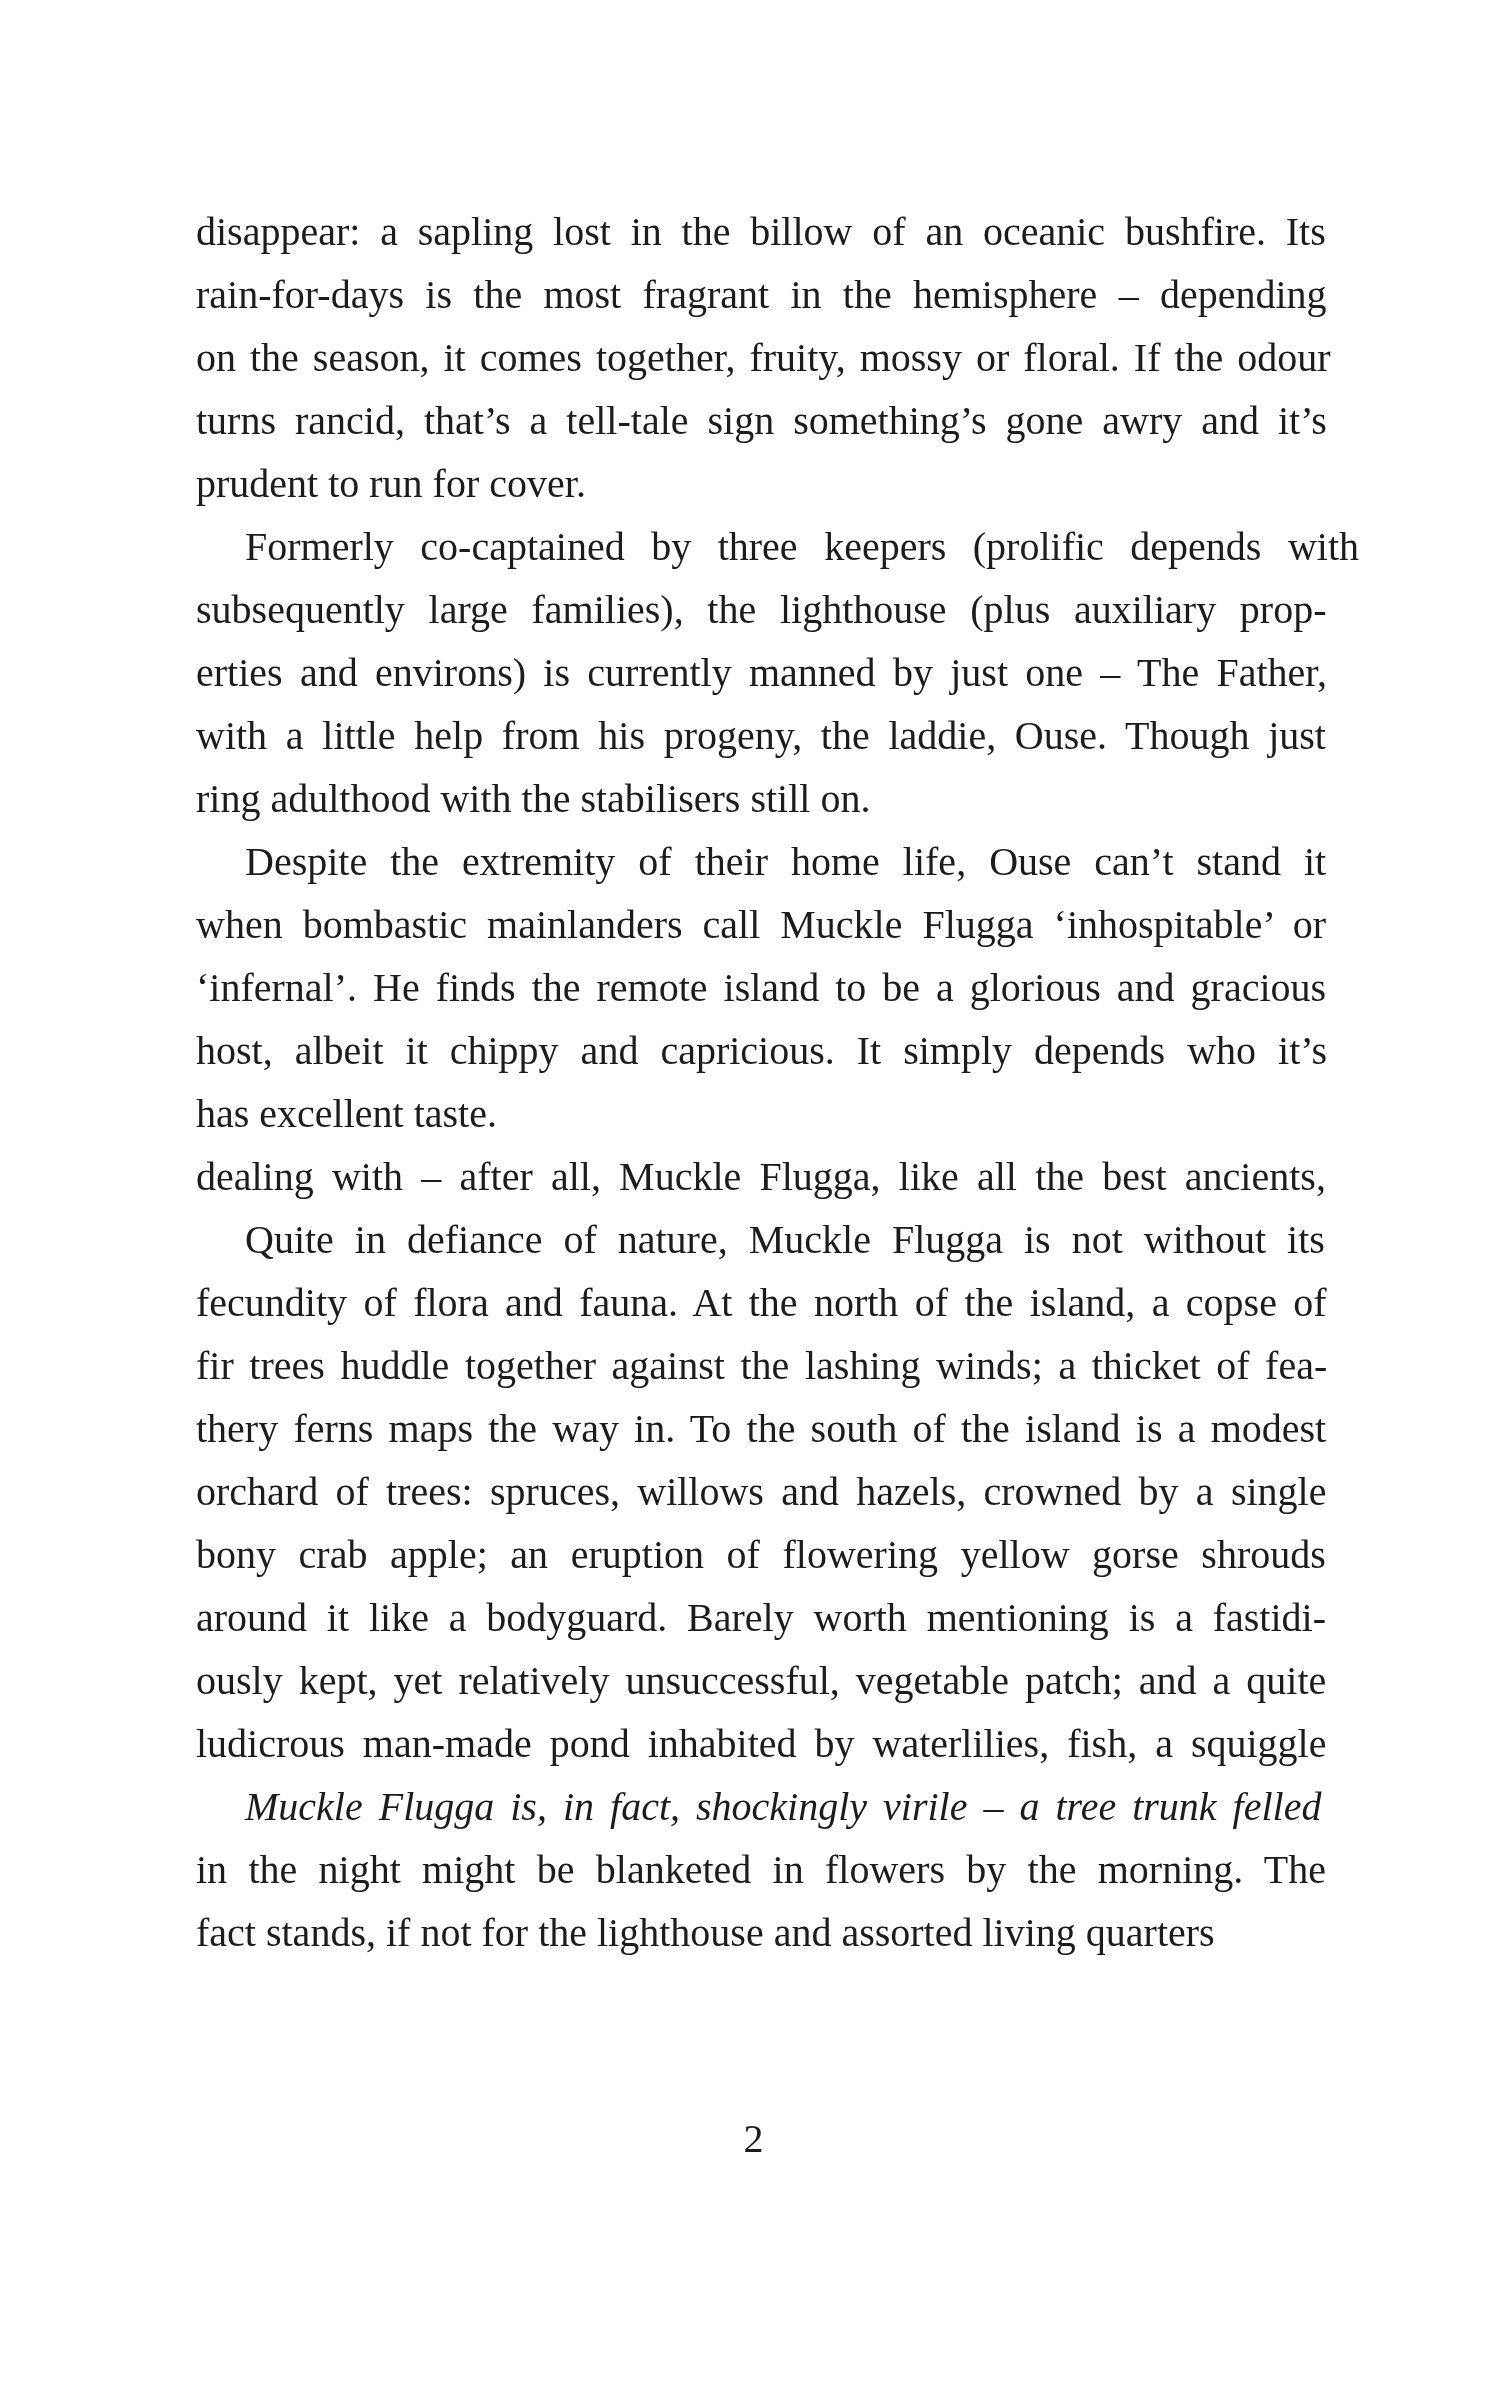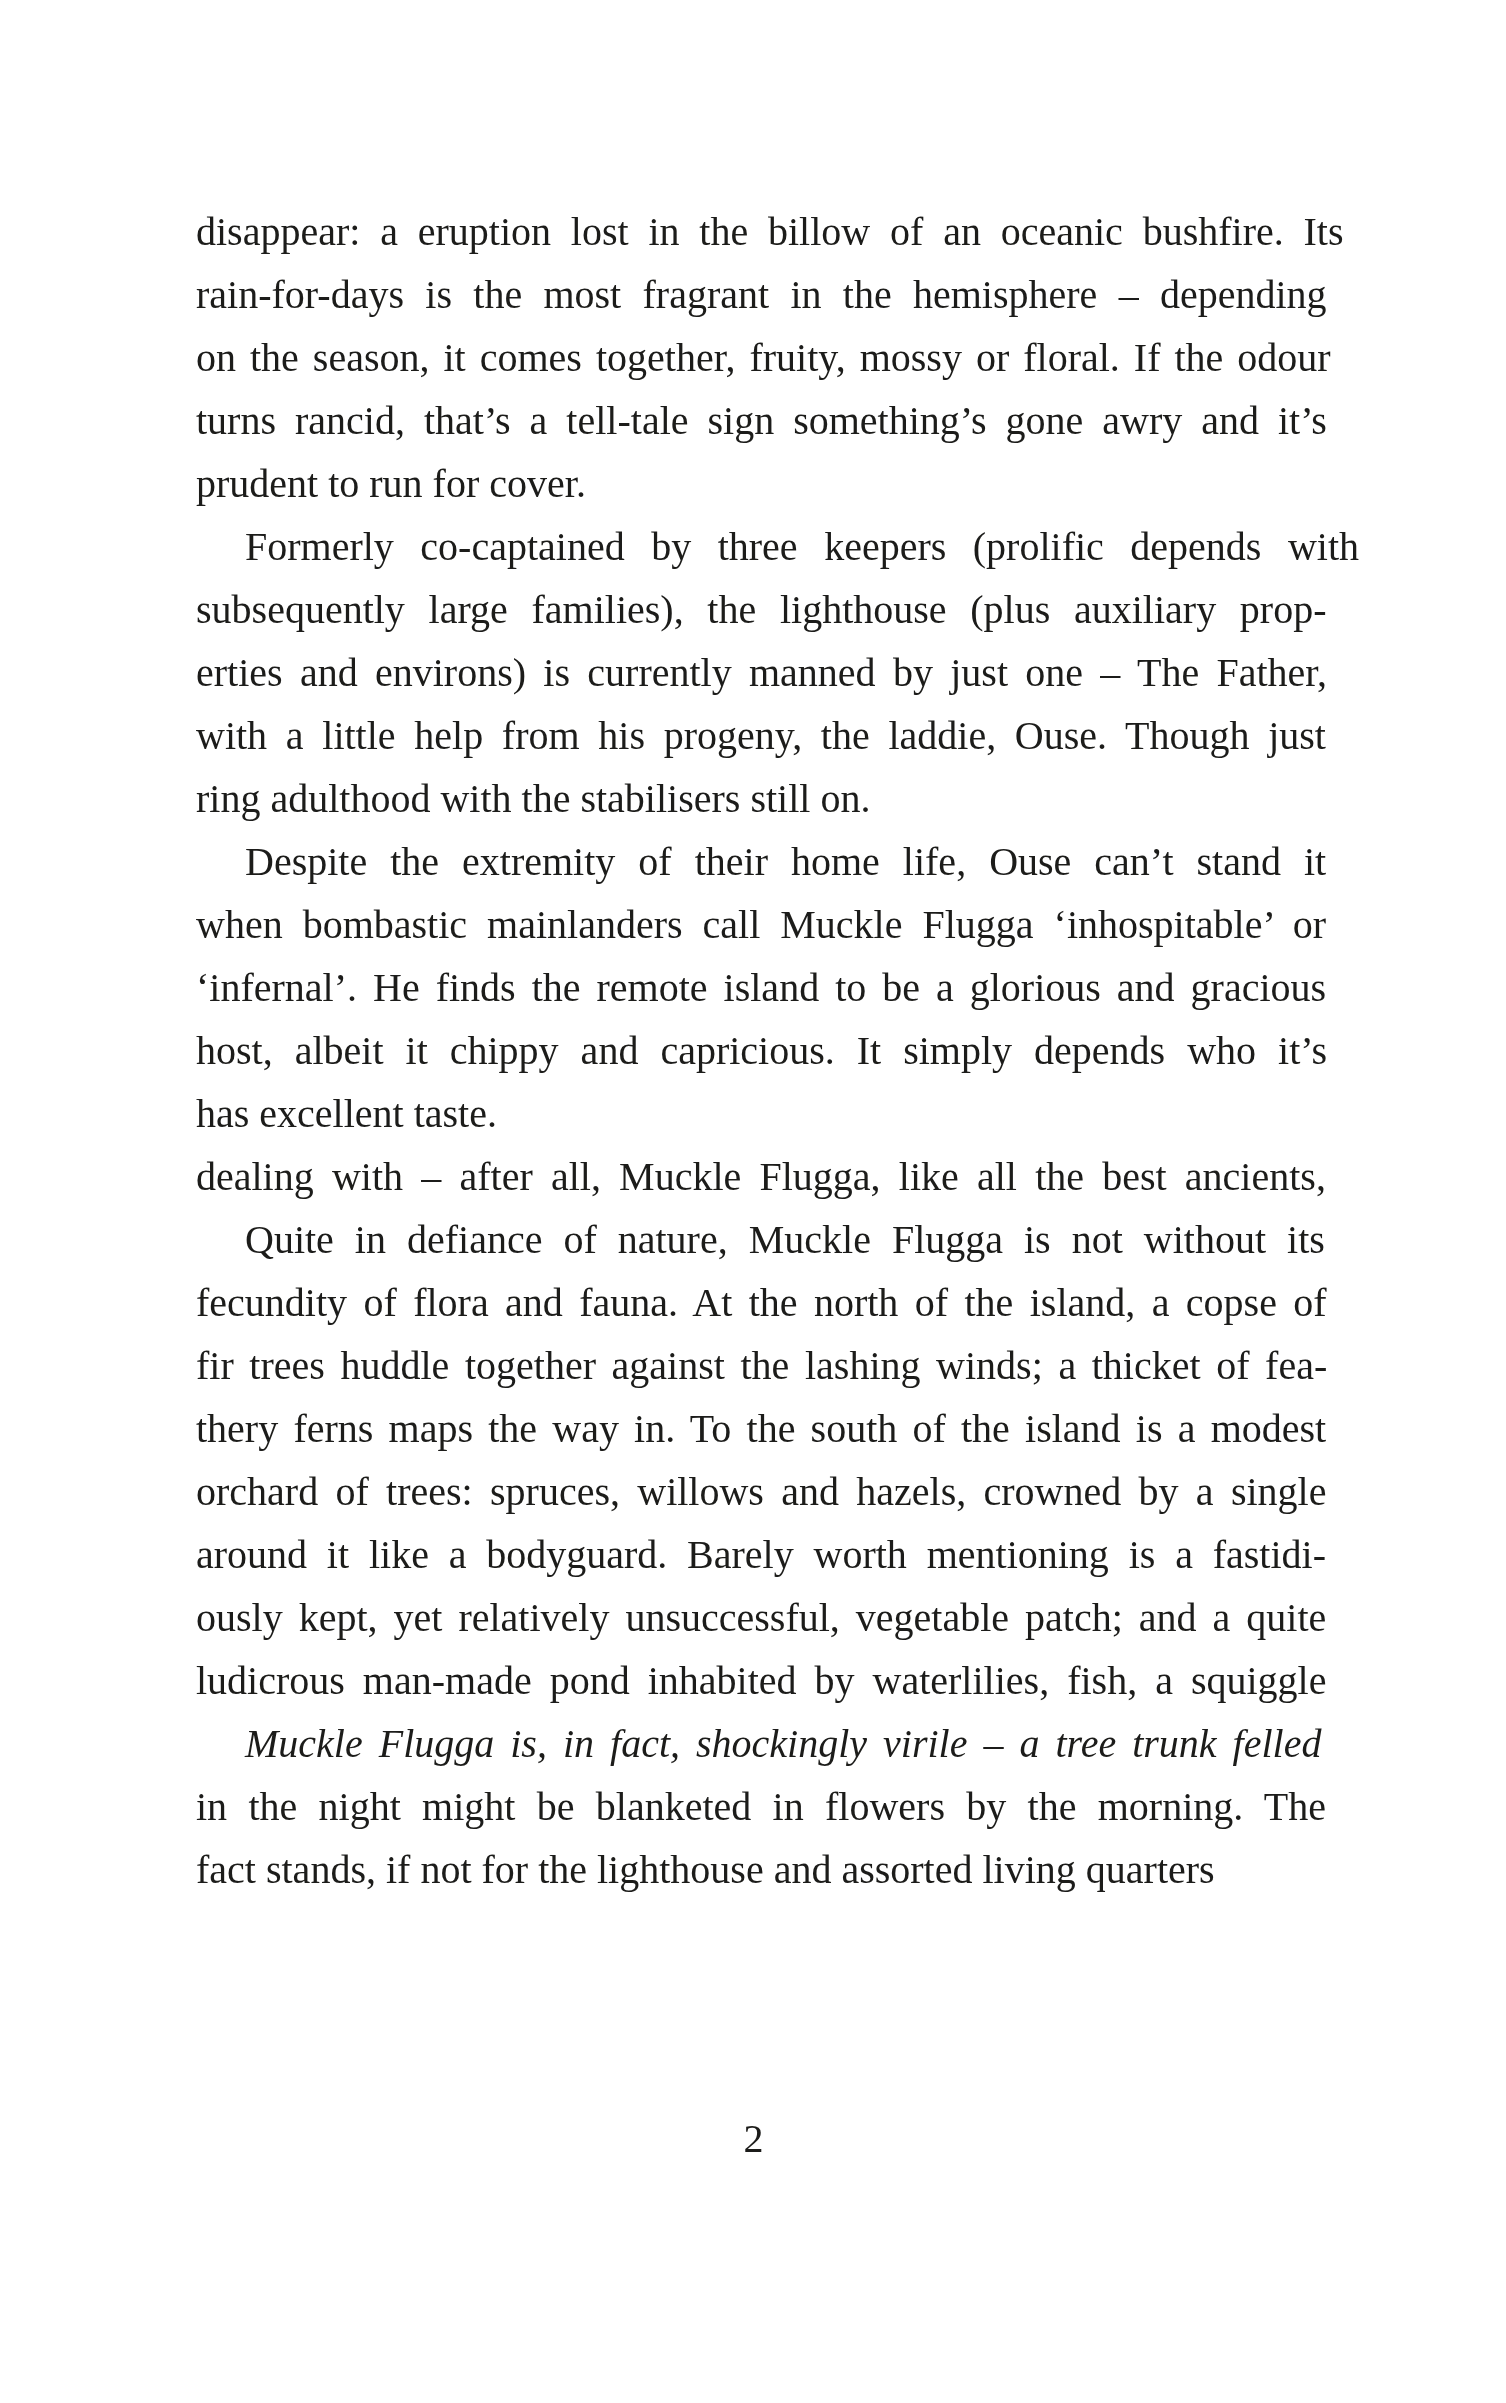--- a/index.html
+++ b/index.html
@@ -44,41 +44,42 @@
     text-align: center;
     font-size: 40px;
     line-height: 63px;
   }
 </style>
 </head>
 <body>
 
 <div class="page">
   <div class="text-block">
-      <div class="line"><span class="t" style="word-spacing: 9.8px;">disappear: a eruption lost in the billow of an oceanic bushfire. Its</span></div>
+      <div class="line"><span class="t" style="word-spacing: 9.8px;">disappear: a sapling lost in the billow of an oceanic bushfire. Its</span></div>
       <div class="line"><span class="t" style="word-spacing: 11.3px;">rain-for-days is the most fragrant in the hemisphere – depending</span></div>
       <div class="line"><span class="t" style="word-spacing: 4px;">on the season, it comes together, fruity, mossy or floral. If the odour</span></div>
       <div class="line"><span class="t" style="word-spacing: 9px;">turns rancid, that’s a tell-tale sign something’s gone awry and it’s</span></div>
       <div class="line last"><span class="t">prudent to run for cover.</span></div>
       <div class="line indent"><span class="t" style="word-spacing: 16.5px;">Formerly co-captained by three keepers (prolific depends with</span></div>
       <div class="line"><span class="t" style="word-spacing: 13.7px;">subsequently large families), the lighthouse (plus auxiliary prop-</span></div>
       <div class="line"><span class="t" style="word-spacing: 7.3px;">erties and environs) is currently manned by just one – The Father,</span></div>
       <div class="line"><span class="t" style="word-spacing: 8.7px;">with a little help from his progeny, the laddie, Ouse. Though just</span></div>
       <div class="line last"><span class="t">ring adulthood with the stabilisers still on.</span></div>
       <div class="line indent"><span class="t" style="word-spacing: 13px;">Despite the extremity of their home life, Ouse can’t stand it</span></div>
       <div class="line"><span class="t" style="word-spacing: 10px;">when bombastic mainlanders call Muckle Flugga ‘inhospitable’ or</span></div>
       <div class="line"><span class="t" style="word-spacing: 6px;">‘infernal’. He finds the remote island to be a glorious and gracious</span></div>
       <div class="line"><span class="t" style="word-spacing: 12px;">host, albeit it chippy and capricious. It simply depends who it’s</span></div>
       <div class="line last"><span class="t">has excellent taste.</span></div>
       <div class="line"><span class="t" style="word-spacing: 8.2px;">dealing with – after all, Muckle Flugga, like all the best ancients,</span></div>
       <div class="line indent"><span class="t" style="word-spacing: 11px;">Quite in defiance of nature, Muckle Flugga is not without its</span></div>
       <div class="line"><span class="t" style="word-spacing: 6.4px;">fecundity of flora and fauna. At the north of the island, a copse of</span></div>
       <div class="line"><span class="t" style="word-spacing: 5.6px;">fir trees huddle together against the lashing winds; a thicket of fea-</span></div>
       <div class="line"><span class="t" style="word-spacing: 5.2px;">thery ferns maps the way in. To the south of the island is a modest</span></div>
       <div class="line"><span class="t" style="word-spacing: 7.3px;">orchard of trees: spruces, willows and hazels, crowned by a single</span></div>
+      <div class="line"><span class="t" style="word-spacing: 12.6px;">bony crab apple; an eruption of flowering yellow gorse shrouds</span></div>
       <div class="line"><span class="t" style="word-spacing: 9.8px;">around it like a bodyguard. Barely worth mentioning is a fastidi-</span></div>
       <div class="line"><span class="t" style="word-spacing: 6px;">ously kept, yet relatively unsuccessful, vegetable patch; and a quite</span></div>
       <div class="line"><span class="t" style="word-spacing: 8px;">ludicrous man-made pond inhabited by waterlilies, fish, a squiggle</span></div>
       <div class="line indent"><span class="t" style="word-spacing: 6px; font-style: italic;">Muckle Flugga is, in fact, shockingly virile – a tree trunk felled</span></div>
       <div class="line"><span class="t" style="word-spacing: 11.3px;">in the night might be blanketed in flowers by the morning. The</span></div>
       <div class="line last"><span class="t">fact stands, if not for the lighthouse and assorted living quarters</span></div>
     </div>
   <div class="page-number">2</div>
 </div>
 

